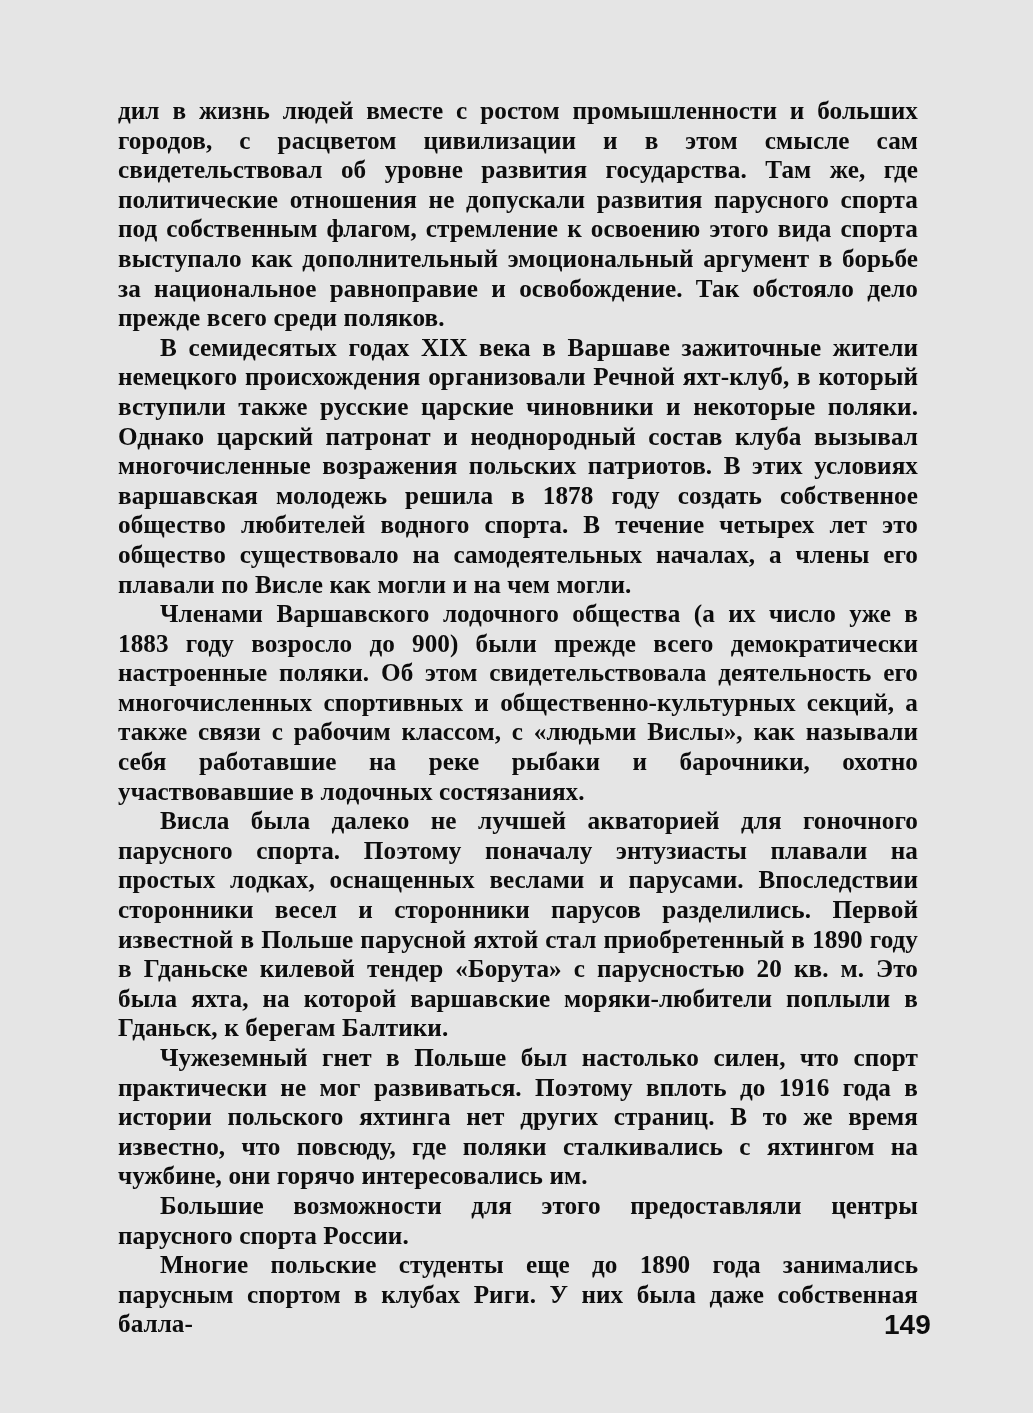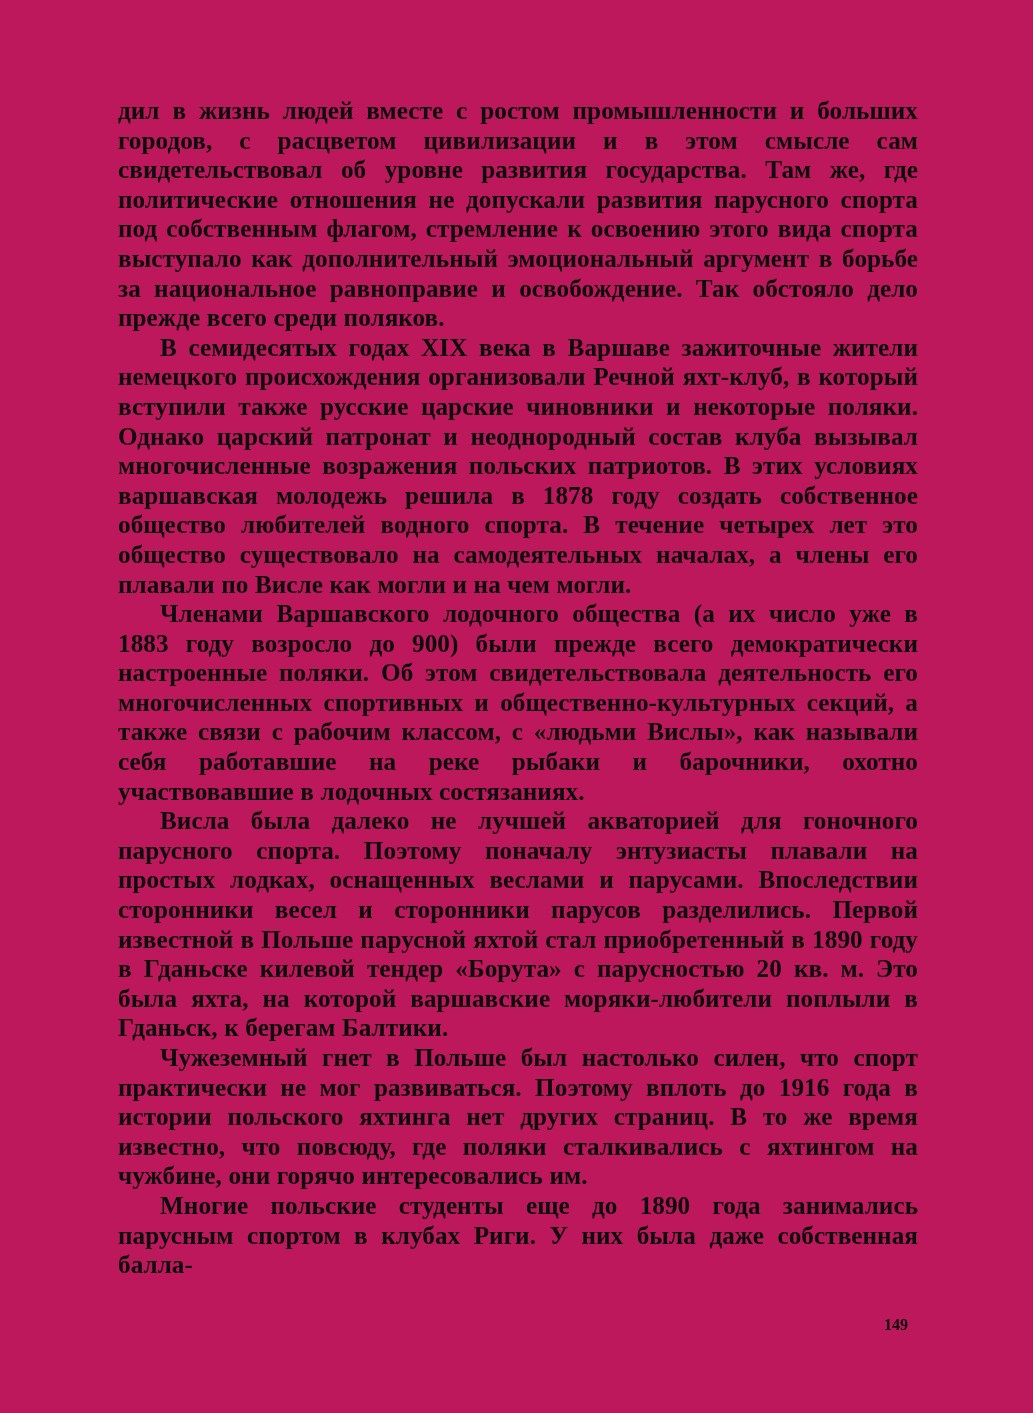--- a/index.html
+++ b/index.html
@@ -13,21 +13,21 @@
     height: 1413px;
     position: relative;
     font-family: "Liberation Serif", "DejaVu Serif", serif;
     color: #0d0d0d;
     overflow: hidden;
   }
 
   .page {
     position: absolute;
     inset: 0;
-    background: #be185d;
+    background: #e5e5e5;
   }
 
   .text-block {
     position: absolute;
     left: 118px;
     top: 96px;
     width: 800px;
   }
 
   .para {
@@ -47,36 +47,37 @@
   
   .para.continuation {
     text-indent: 0;
   }
 
   .page-number {
     position: absolute;
     left: 884px;
     top: 1311px;
     width: 70px;
-    font-size: 16px;
+    font-size: 28px;
     line-height: 28px;
     font-weight: 600;
     text-align: left;
-    font-family: Liberation Serif, serif;
+    font-family: Liberation Sans, sans-serif;
   }
 </style>
 </head>
 <body>
 
 <div class="page">
 
   <div class="text-block">
     <p class="para continuation">дил в жизнь людей вместе с ростом промышленности и больших городов, с расцветом цивилизации и в этом смысле сам свидетельствовал об уровне развития государства. Там же, где политические отношения не допускали развития парусного спорта под собственным флагом, стремление к освоению этого вида спорта выступало как дополнительный эмоциональный аргумент в борьбе за национальное равноправие и освобождение. Так обстояло дело прежде всего среди поляков.</p>
     <p class="para">В семидесятых годах XIX века в Варшаве зажиточные жители немецкого происхождения организовали Речной яхт-клуб, в который вступили также русские царские чиновники и некоторые поляки. Однако царский патронат и неоднородный состав клуба вызывал многочисленные возражения польских патриотов. В этих условиях варшавская молодежь решила в 1878 году создать собственное общество любителей водного спорта. В течение четырех лет это общество существовало на самодеятельных началах, а члены его плавали по Висле как могли и на чем могли.</p>
     <p class="para">Членами Варшавского лодочного общества (а их число уже в 1883 году возросло до 900) были прежде всего демократически настроенные поляки. Об этом свидетельствовала деятельность его многочисленных спортивных и общественно-культурных секций, а также связи с рабочим классом, с «людьми Вислы», как называли себя работавшие на реке рыбаки и барочники, охотно участвовавшие в лодочных состязаниях.</p>
     <p class="para">Висла была далеко не лучшей акваторией для гоночного парусного спорта. Поэтому поначалу энтузиасты плавали на простых лодках, оснащенных веслами и парусами. Впоследствии сторонники весел и сторонники парусов разделились. Первой известной в Польше парусной яхтой стал приобретенный в 1890 году в Гданьске килевой тендер «Борута» с парусностью 20 кв. м. Это была яхта, на которой варшавские моряки-любители поплыли в Гданьск, к берегам Балтики.</p>
     <p class="para">Чужеземный гнет в Польше был настолько силен, что спорт практически не мог развиваться. Поэтому вплоть до 1916 года в истории польского яхтинга нет других страниц. В то же время известно, что повсюду, где поляки сталкивались с яхтингом на чужбине, они горячо интересовались им.</p>
+    <p class="para">Большие возможности для этого предоставляли центры парусного спорта России.</p>
     <p class="para">Многие польские студенты еще до 1890 года занимались парусным спортом в клубах Риги. У них была даже собственная балла-</p>
   </div>
 
   <div class="page-number">149</div>
 
 </div>
 
 </body></html>

